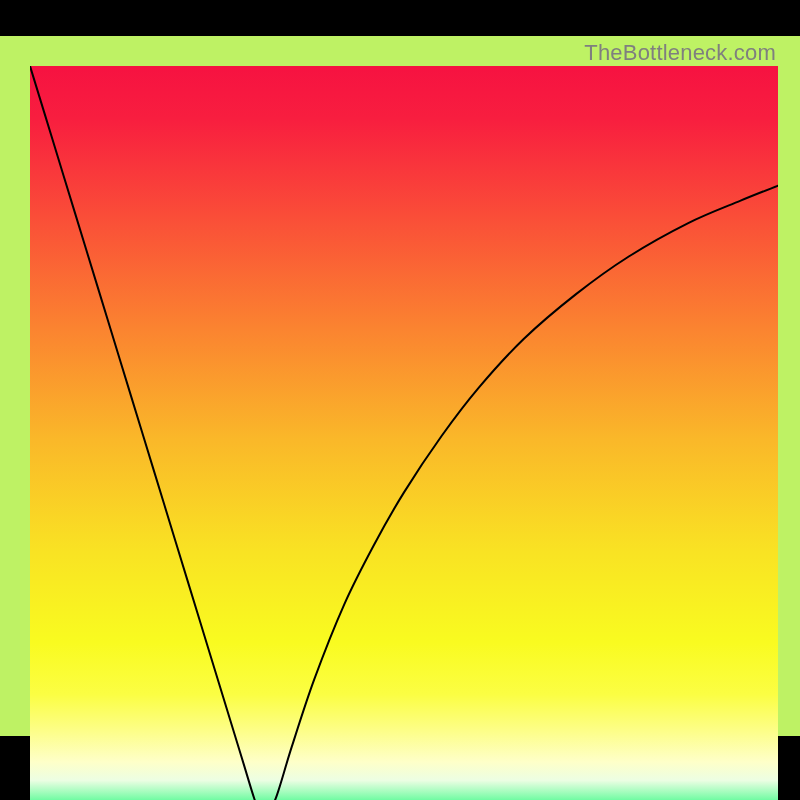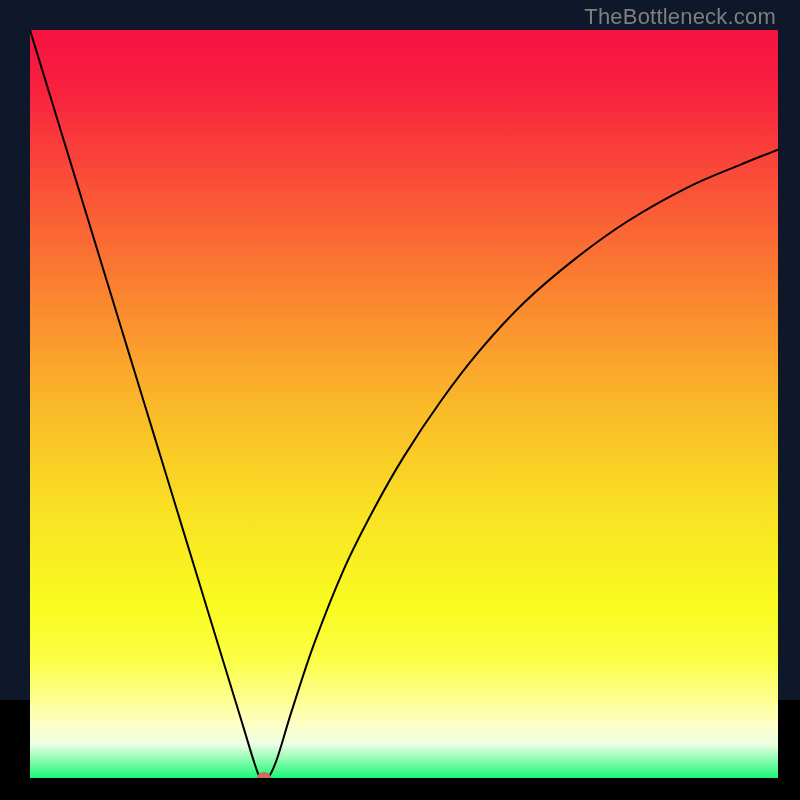--- a/index.html
+++ b/index.html
@@ -8,21 +8,22 @@
     width: 800px;
     height: 800px;
     overflow: hidden;
     background: #000;
     font-family: Arial, Helvetica, sans-serif;
   }
   .chart-frame {
     position: relative;
     width: 800px;
     height: 700px;
-    background: #0f172a;
+    background: #bef264;
+    margin-top: 36px;
   }
   .plot-area {
     position: absolute;
     left: 30px;
     top: 30px;
     width: 748px;
     height: 748px;
     overflow: hidden;
   }
   .gradient-bg {

